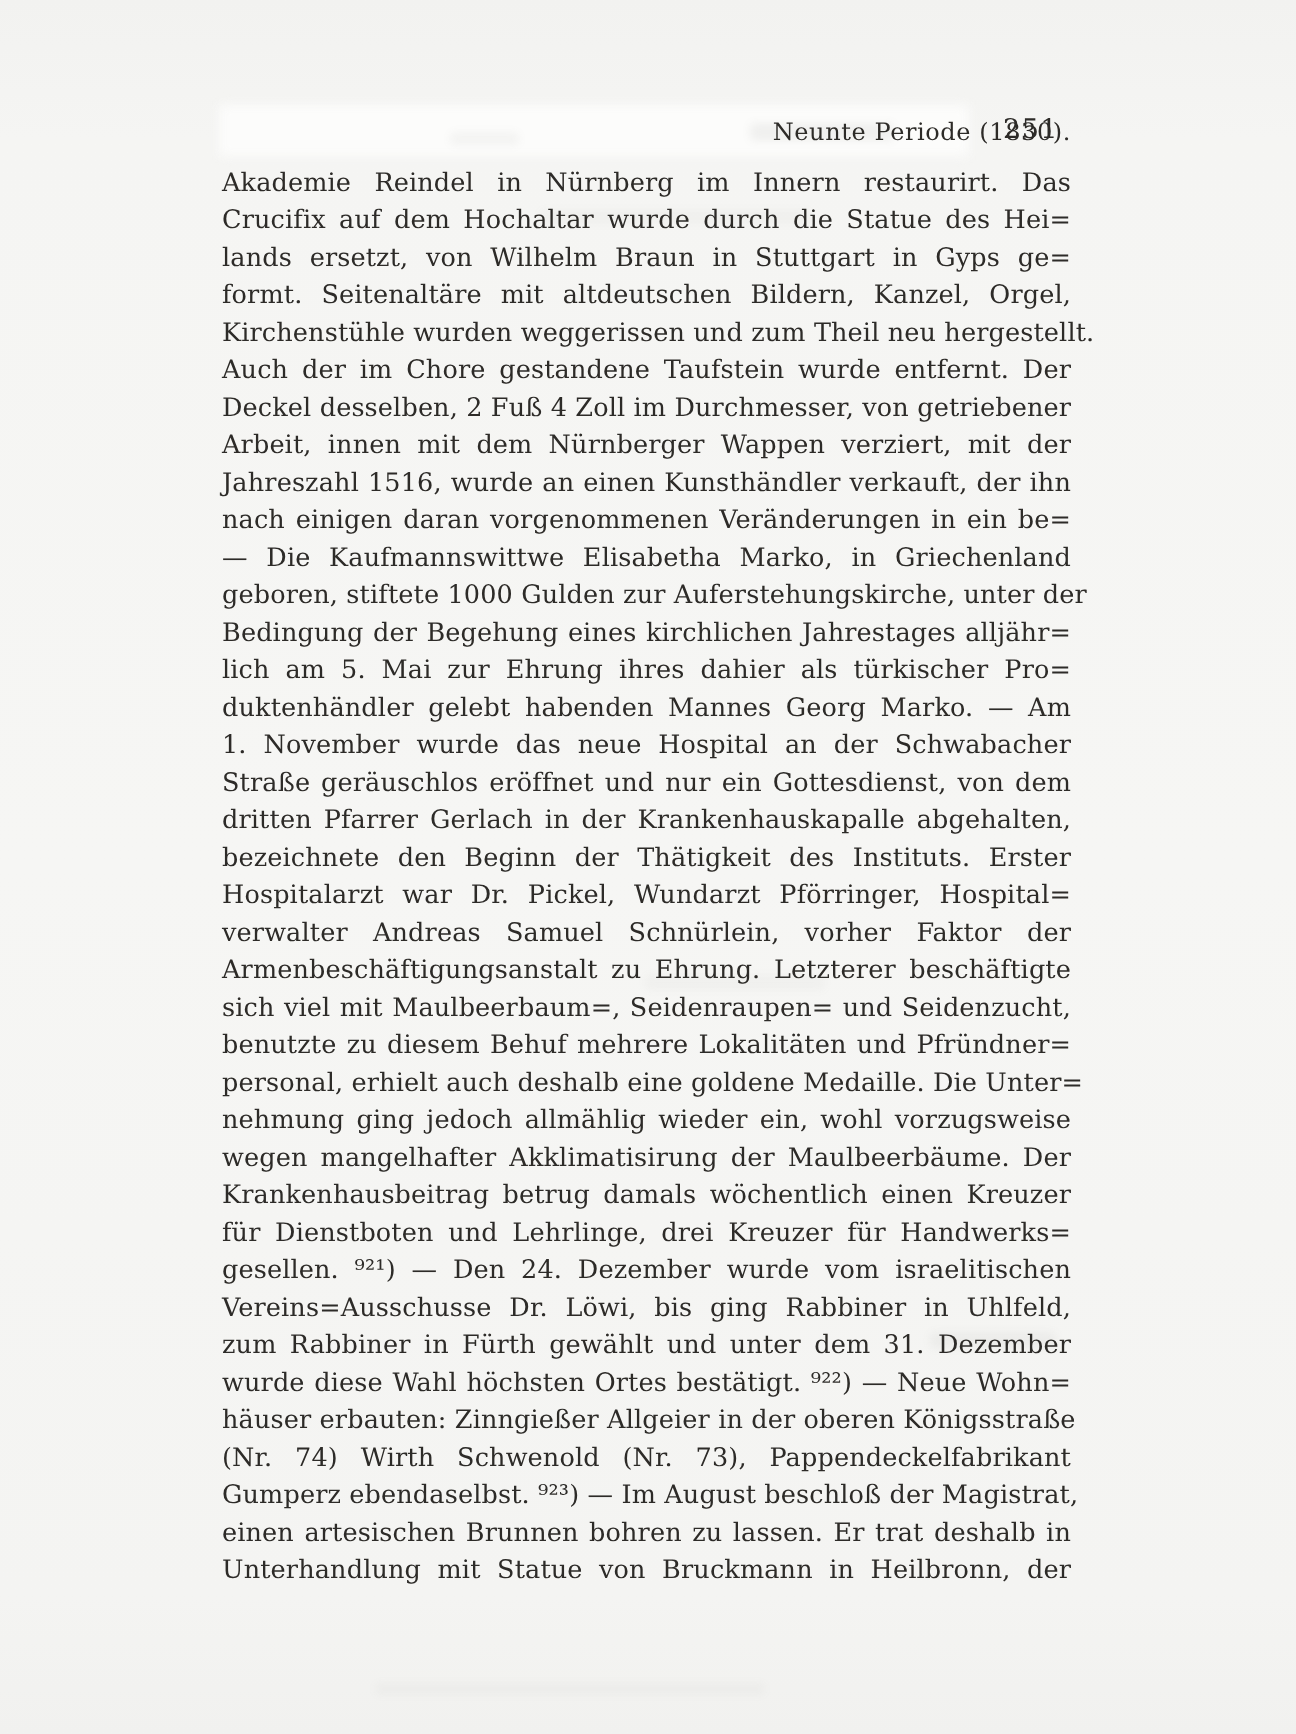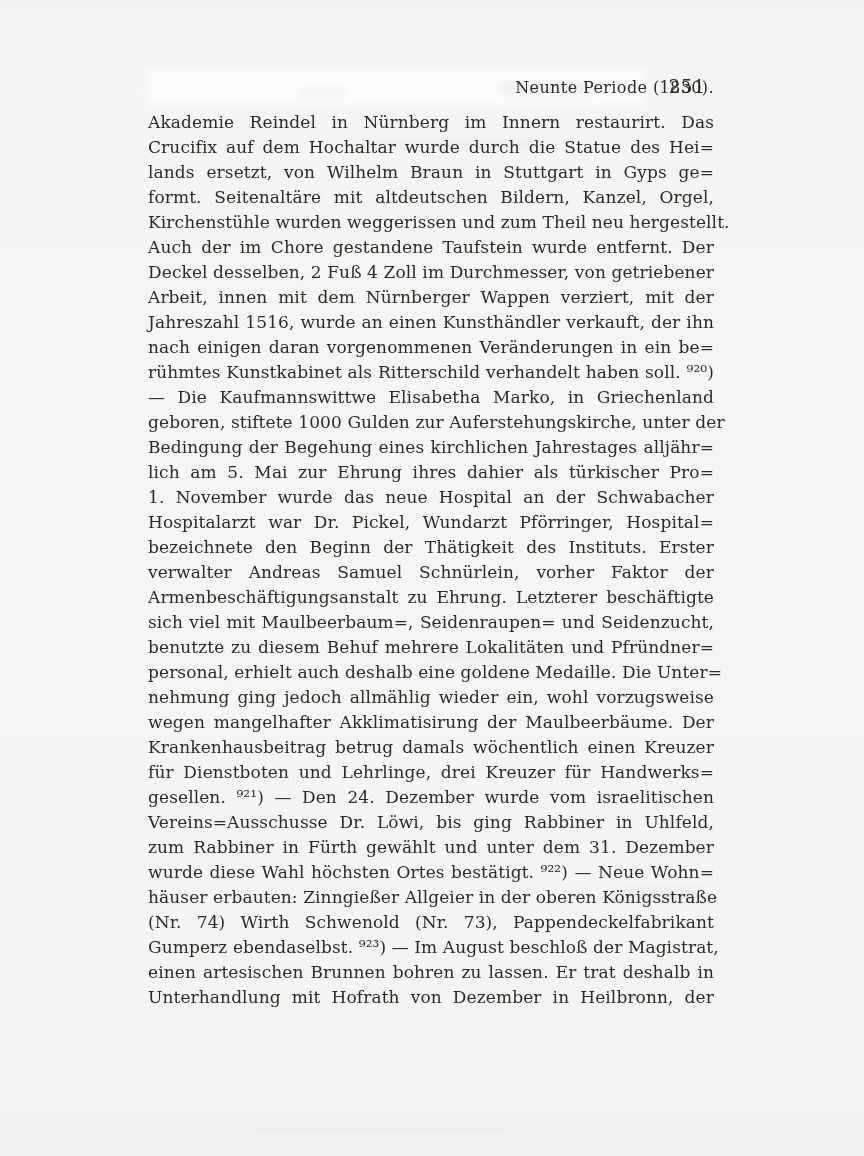--- a/index.html
+++ b/index.html
@@ -107,41 +107,43 @@
   <div class="line">Akademie Reindel in Nürnberg im Innern restaurirt. Das</div>
       <div class="line">Crucifix auf dem Hochaltar wurde durch die Statue des Hei=</div>
       <div class="line">lands ersetzt, von Wilhelm Braun in Stuttgart in Gyps ge=</div>
       <div class="line">formt. Seitenaltäre mit altdeutschen Bildern, Kanzel, Orgel,</div>
       <div class="line">Kirchenstühle wurden weggerissen und zum Theil neu hergestellt.</div>
       <div class="line">Auch der im Chore gestandene Taufstein wurde entfernt. Der</div>
       <div class="line">Deckel desselben, 2 Fuß 4 Zoll im Durchmesser, von getriebener</div>
       <div class="line">Arbeit, innen mit dem Nürnberger Wappen verziert, mit der</div>
       <div class="line">Jahreszahl 1516, wurde an einen Kunsthändler verkauft, der ihn</div>
       <div class="line">nach einigen daran vorgenommenen Veränderungen in ein be=</div>
-      <div class="line">rühmtes Kunstkabinet als Ritterschild verhandelt haben soll. ⁹²⁰)</div>
       <div class="line">— Die Kaufmannswittwe Elisabetha Marko, in Griechenland</div>
       <div class="line">geboren, stiftete 1000 Gulden zur Auferstehungskirche, unter der</div>
       <div class="line">Bedingung der Begehung eines kirchlichen Jahrestages alljähr=</div>
       <div class="line">lich am 5. Mai zur Ehrung ihres dahier als türkischer Pro=</div>
+      <div class="line">duktenhändler gelebt habenden Mannes Georg Marko. — Am</div>
       <div class="line">1. November wurde das neue Hospital an der Schwabacher</div>
+      <div class="line">Straße geräuschlos eröffnet und nur ein Gottesdienst, von dem</div>
+      <div class="line">dritten Pfarrer Gerlach in der Krankenhauskapalle abgehalten,</div>
+      <div class="line">bezeichnete den Beginn der Thätigkeit des Instituts. Erster</div>
       <div class="line">Hospitalarzt war Dr. Pickel, Wundarzt Pförringer, Hospital=</div>
-      <div class="line">bezeichnete den Beginn der Thätigkeit des Instituts. Erster</div>
       <div class="line">verwalter Andreas Samuel Schnürlein, vorher Faktor der</div>
       <div class="line">Armenbeschäftigungsanstalt zu Ehrung. Letzterer beschäftigte</div>
       <div class="line">sich viel mit Maulbeerbaum=, Seidenraupen= und Seidenzucht,</div>
       <div class="line">benutzte zu diesem Behuf mehrere Lokalitäten und Pfründner=</div>
       <div class="line">personal, erhielt auch deshalb eine goldene Medaille. Die Unter=</div>
       <div class="line">nehmung ging jedoch allmählig wieder ein, wohl vorzugsweise</div>
       <div class="line">wegen mangelhafter Akklimatisirung der Maulbeerbäume. Der</div>
       <div class="line">Krankenhausbeitrag betrug damals wöchentlich einen Kreuzer</div>
       <div class="line">für Dienstboten und Lehrlinge, drei Kreuzer für Handwerks=</div>
       <div class="line">gesellen. ⁹²¹) — Den 24. Dezember wurde vom israelitischen</div>
       <div class="line">Vereins=Ausschusse Dr. Löwi, bis ging Rabbiner in Uhlfeld,</div>
       <div class="line">zum Rabbiner in Fürth gewählt und unter dem 31. Dezember</div>
       <div class="line">wurde diese Wahl höchsten Ortes bestätigt. ⁹²²) — Neue Wohn=</div>
       <div class="line">häuser erbauten: Zinngießer Allgeier in der oberen Königsstraße</div>
       <div class="line">(Nr. 74) Wirth Schwenold (Nr. 73), Pappendeckelfabrikant</div>
       <div class="line">Gumperz ebendaselbst. ⁹²³) — Im August beschloß der Magistrat,</div>
       <div class="line">einen artesischen Brunnen bohren zu lassen. Er trat deshalb in</div>
-      <div class="line">Unterhandlung mit Hofrath von Dezember in Heilbronn, der</div>
+      <div class="line">Unterhandlung mit Statue von Bruckmann in Heilbronn, der</div>
     </div>
 
 </div>
 
 </body></html>

